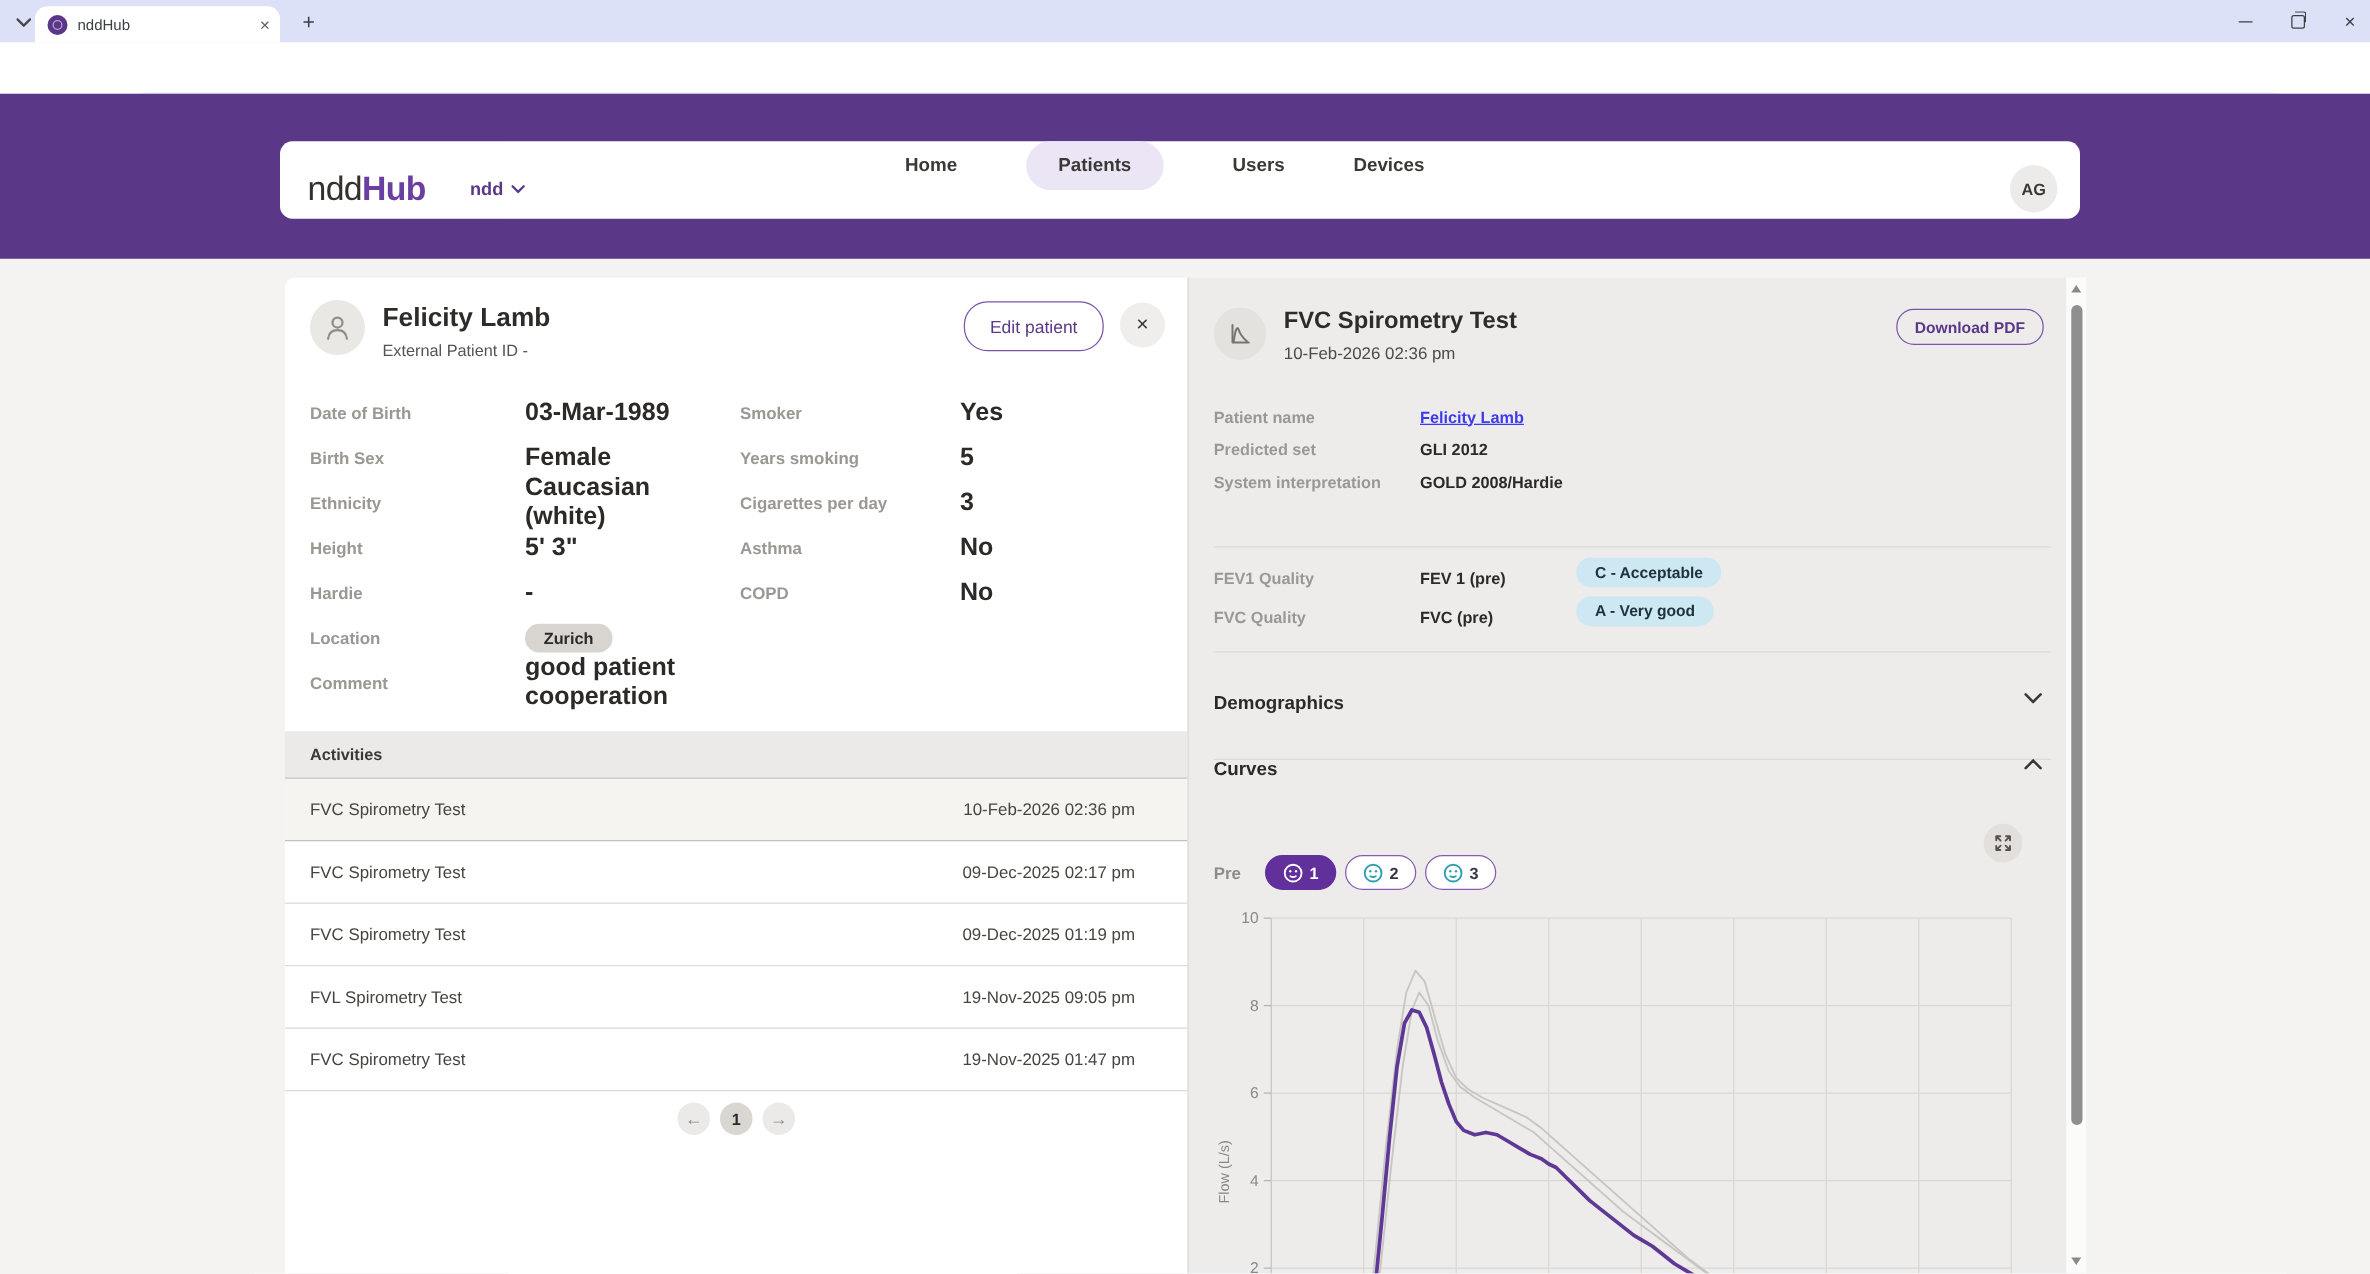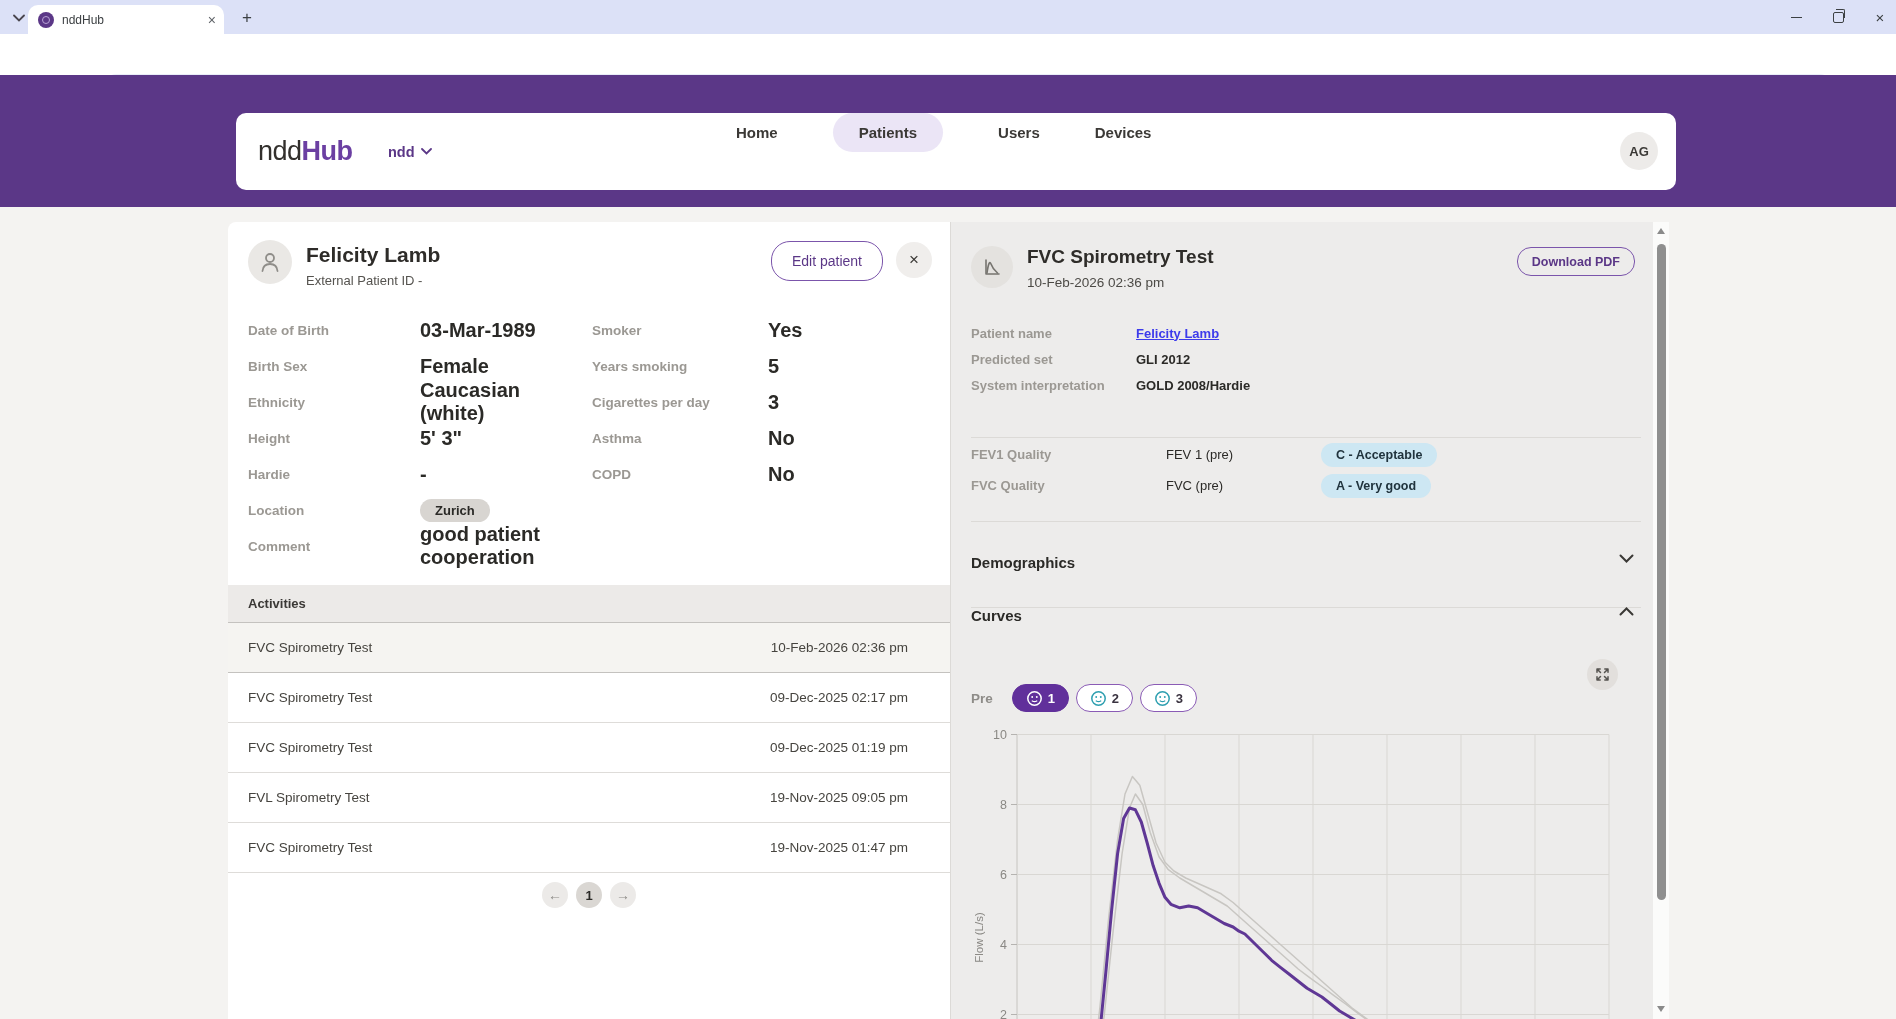--- a/index.html
+++ b/index.html
@@ -25,21 +25,21 @@
   .navbtn{top:39px;width:30px;height:30px;display:flex;align-items:center;justify-content:center;font-size:17px;color:#44464a;}
   .omnibox{left:102px;top:40px;width:1732px;height:30px;border-radius:15px;background:#e9edf8;display:flex;align-items:center;padding:0 12px;box-sizing:border-box;}
   .url-text{font-size:13.5px;color:#202124;margin-left:10px;flex:1;white-space:nowrap;overflow:hidden;}
   .ombtn{width:26px;height:26px;display:flex;align-items:center;justify-content:center;color:#5f6368;}
   .star{font-size:16px;color:#5f6368;}
   .profile-btn{left:1842px;top:38px;width:32px;height:32px;display:flex;align-items:center;justify-content:center;}
   .menu-dots{left:1876px;top:38px;width:20px;height:32px;display:flex;align-items:center;justify-content:center;font-size:15px;color:#5f6368;letter-spacing:0;}
 
   
   .purple-band{left:0;top:75px;width:1896px;height:132px;background:#5b3787;}
-  .header-card{left:236px;top:113px;width:1440px;height:77px;background:#ffffff;border-radius:10px;}
+  .header-card{left:224px;top:113px;width:1440px;height:62px;background:#ffffff;border-radius:10px;}
   .logo{left:22px;top:0;height:77px;display:flex;align-items:center;font-size:27px;letter-spacing:-0.5px;}
   .logo .p1{color:#33302d;font-weight:500;}
   .logo .p2{color:#6b3fa2;font-weight:700;}
   .org{left:152px;top:0;height:77px;display:flex;align-items:center;gap:6px;color:#5b3787;font-weight:700;font-size:14.5px;}
   .nav{left:500px;top:0;height:77px;display:flex;align-items:flex-start;gap:55px;}
   .nav-item{font-size:15px;font-weight:600;color:#3b3936;padding:11px 0;}
   .nav-item.active{background:#ebe5f6;border-radius:22px;padding:11px 26px;}
   .hdr-avatar{right:18px;top:19px;width:38px;height:38px;border-radius:50%;background:#edebe9;display:flex;align-items:center;justify-content:center;font-size:13px;font-weight:700;color:#3b3936;}
 
   
@@ -74,22 +74,22 @@
   .test-title{left:76px;top:24px;font-size:19px;font-weight:700;color:#2e2c29;}
   .test-sub{left:76px;top:53px;font-size:13.5px;color:#4c4a46;}
   .dl-btn{right:33px;top:25px;height:27px;border:1.5px solid #7b55ab;border-radius:14px;color:#5b3787;font-size:12.5px;font-weight:600;display:flex;align-items:center;padding:0 14px;background:transparent;}
   .test-details{left:20px;top:98px;width:680px;}
   .t-row{height:26px;display:flex;align-items:center;}
   .t-label{width:165px;flex:0 0 165px;font-size:13px;color:#9b9893;font-weight:600;}
   .t-value{font-size:13px;font-weight:700;color:#2b2a27;}
   .t-value.link{color:#3d3beb;text-decoration:underline;}
   .divider{left:20px;width:670px;height:0;border-top:1px solid #dcdad7;}
   .quality-rows{left:20px;top:217px;width:680px;}
-  .q-row{height:31px;display:flex;align-items:center;gap:30px;}
-  .q-value{width:125px;flex:0 0 125px;font-size:13px;font-weight:400;color:#2b2a27;}
+  .q-row{height:31px;display:flex;align-items:flex-end;}
+  .q-value{width:125px;flex:0 0 125px;font-size:13px;font-weight:700;color:#2b2a27;}
   .q-badge{background:#cde7f3;border-radius:13px;padding:5px 15px;font-size:12.5px;font-weight:600;color:#20333d;}
   .sect-row{left:0;width:718px;height:40px;display:flex;align-items:flex-start;padding:0 35px 0 20px;box-sizing:border-box;}
   .sect-label{font-size:15px;font-weight:600;color:#2b2a27;flex:1;}
   .fs-btn{left:636px;top:437px;width:31px;height:31px;border-radius:50%;background:#e2dfdc;display:flex;align-items:center;justify-content:center;}
   .pre-row{left:20px;top:462px;display:flex;align-items:center;gap:7px;}
   .pre-label{font-size:13.5px;color:#8e8c88;font-weight:600;margin-right:12px;}
   .trial-btn{height:28px;min-width:57px;border-radius:14px;display:flex;align-items:center;justify-content:center;gap:5px;box-sizing:border-box;font-size:13px;font-weight:700;}
   .trial-btn.sel{background:#61309b;color:#fff;border:1.5px solid #61309b;}
   .trial-btn.unsel{background:#fff;color:#3a3340;border:1.5px solid #8a5bb5;}
   .chart-wrap{left:16px;top:502px;width:650px;height:295px;}

